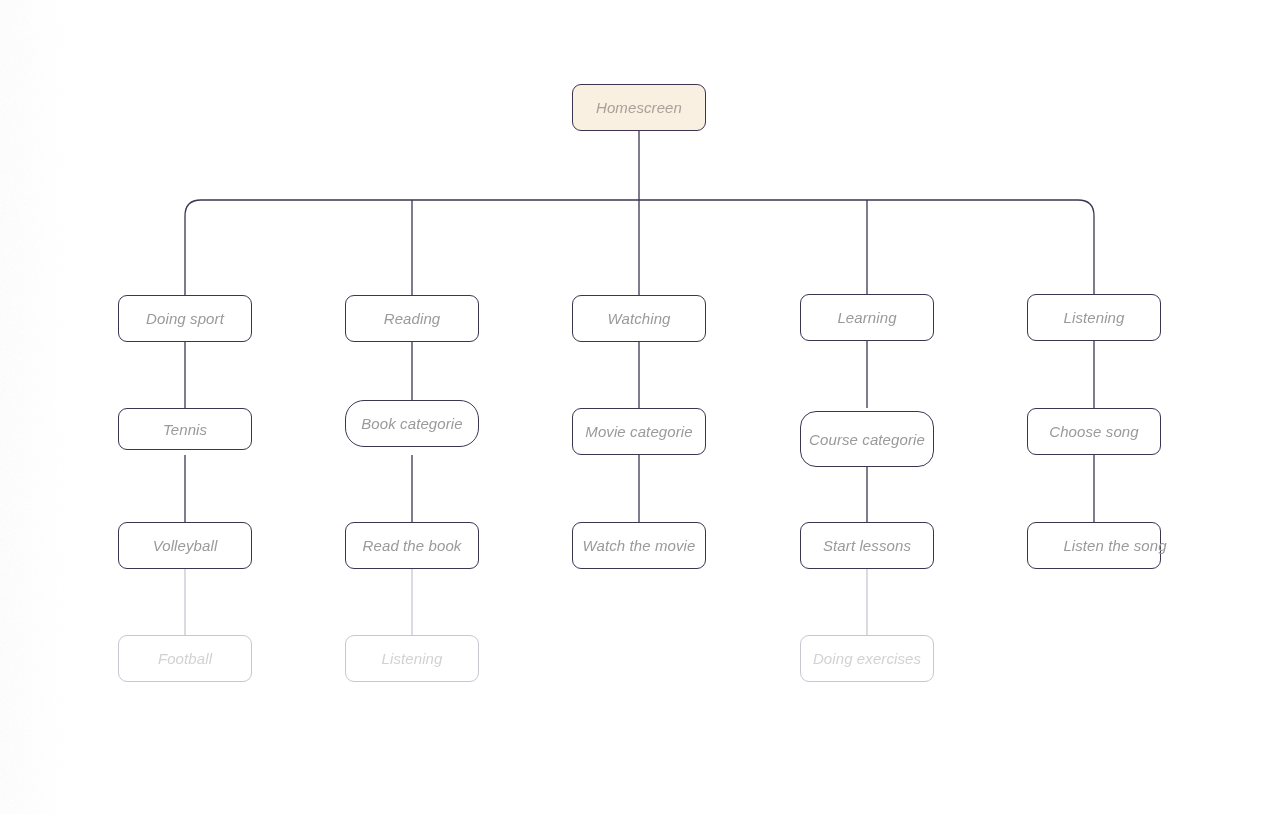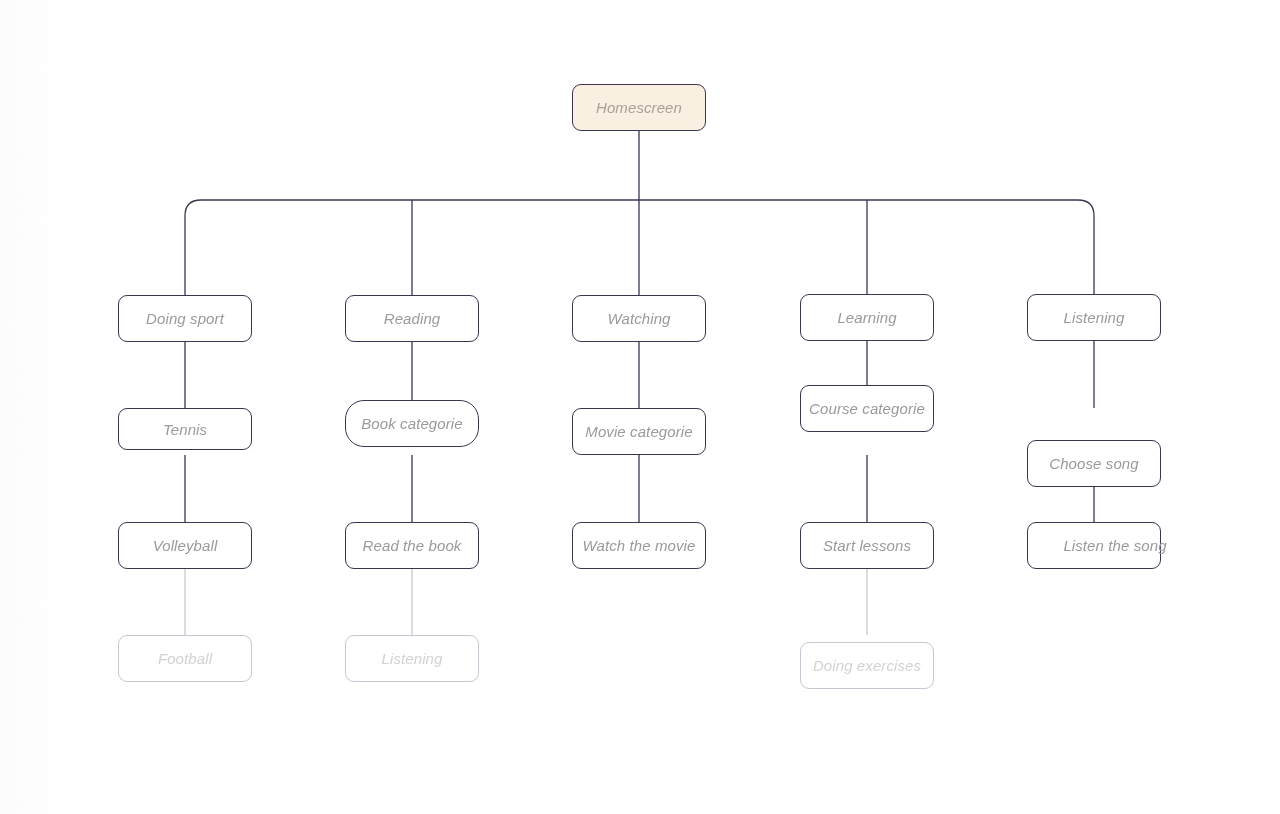--- a/index.html
+++ b/index.html
@@ -158,33 +158,33 @@
       </div>
       <div class="node" style="left: 572px; top: 408px; width: 134px; height: 47px;">
         <span class="node-label">Movie categorie</span>
       </div>
       <div class="node" style="left: 572px; top: 522px; width: 134px; height: 47px;">
         <span class="node-label">Watch the movie</span>
       </div>
       <div class="node" style="left: 800px; top: 294px; width: 134px; height: 47px;">
         <span class="node-label">Learning</span>
       </div>
-      <div class="node" style="left: 800px; top: 385px; width: 134px; height: 47px;">
+      <div class="node" style="left: 800px; top: 411px; width: 134px; height: 56px; border-radius: 16px;">
         <span class="node-label">Course categorie</span>
       </div>
       <div class="node" style="left: 800px; top: 522px; width: 134px; height: 47px;">
         <span class="node-label">Start lessons</span>
       </div>
-      <div class="node faded" style="left: 800px; top: 635px; width: 134px; height: 47px; margin-top: 7px;">
+      <div class="node faded" style="left: 800px; top: 635px; width: 134px; height: 47px;">
         <span class="node-label">Doing exercises</span>
       </div>
       <div class="node" style="left: 1027px; top: 294px; width: 134px; height: 47px;">
         <span class="node-label">Listening</span>
       </div>
-      <div class="node" style="left: 1027px; top: 408px; width: 134px; height: 47px; margin-top: 32px;">
+      <div class="node" style="left: 1027px; top: 408px; width: 134px; height: 47px;">
         <span class="node-label">Choose song</span>
       </div>
       <div class="node" style="left: 1027px; top: 522px; width: 134px; height: 47px; padding-left: 42px;">
         <span class="node-label">Listen the song</span>
       </div>
     </div>
 
 </div>
 
 </body></html>

